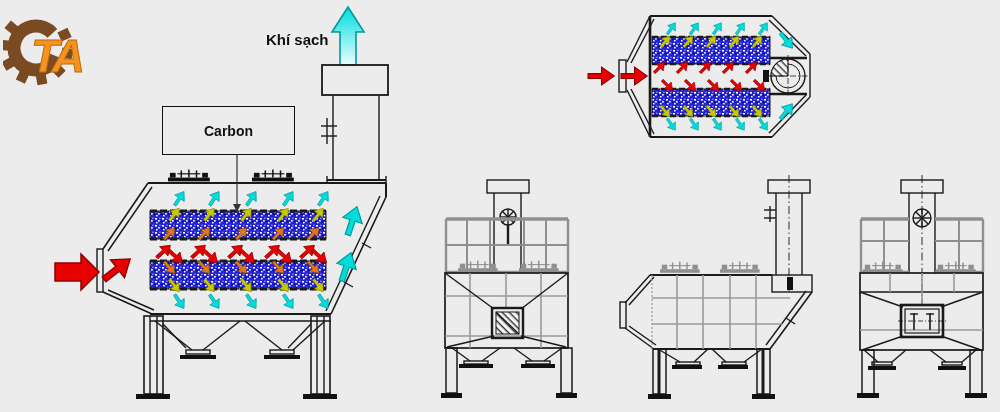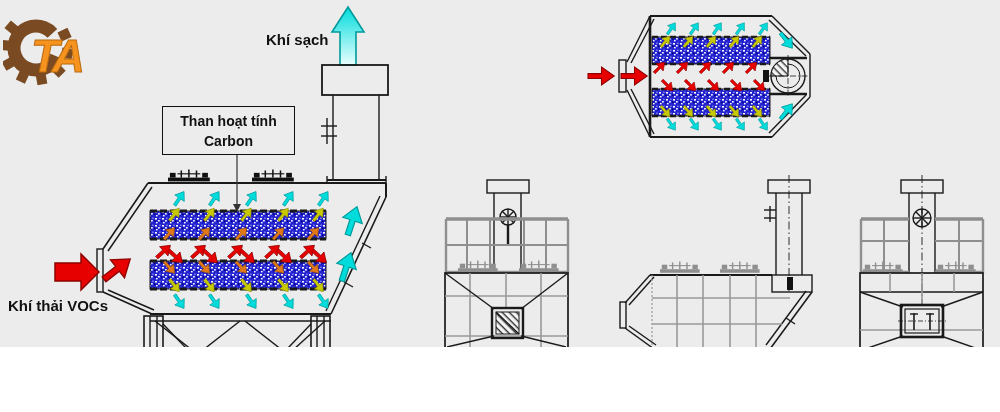--- a/index.html
+++ b/index.html
@@ -1,17 +1,17 @@
 <!DOCTYPE html>
 <html style="--bg: #ececec; --line: #1a1a1a; --red: #e60000; --orange: #e07818; --yellow: #c9c900; --green: #2fbf71; --cyan: #00dcdc; --bed_blue: #2323cf; --structure_gray: #8f8f8f; --gear_brown: #7a4a22; --logo_orange: #f6921e;"><head>
 <meta charset="utf-8">
 <style>
   html,body{margin:0;padding:0;background:#fff;}
   .screen{
-    position:relative;width:1000px;height:347px;overflow:hidden;
+    position:relative;width:1000px;height:412px;overflow:hidden;
     background:var(--bg,#ececec);
     font-family:"Liberation Sans",sans-serif;
   }
   .screen svg.diagram{position:absolute;left:0;top:0;}
   .lbl{position:absolute;color:#111;font-weight:bold;white-space:nowrap;}
   #khi-sach{left:266px;top:31px;font-size:15px;text-align:right;}
   #khi-thai{left:8px;top:297px;font-size:15px;}
   #carbon-box{
     position:absolute;left:162px;top:106px;width:131px;height:47px;
     border:1.7px solid #111;background:var(--bg,#ececec);
@@ -450,17 +450,15 @@
         <rect x="862" y="350" width="12" height="44" stroke-width="1.5"></rect>
         <rect x="970" y="350" width="12" height="44" stroke-width="1.5"></rect>
         <rect x="857" y="393" width="22" height="5" fill="#111" stroke="none"></rect>
         <rect x="965" y="393" width="22" height="5" fill="#111" stroke="none"></rect>
       </g>
     </g>
   </svg>
 
   <div class="lbl" id="khi-sach">Khí sạch</div>
   <div id="carbon-box">
-    <span>Than hoạt tính</span>
     <span>Carbon</span>
   </div>
-  <div class="lbl" id="khi-thai">Khí thải VOCs</div>
 </div>
 
 </body></html>

